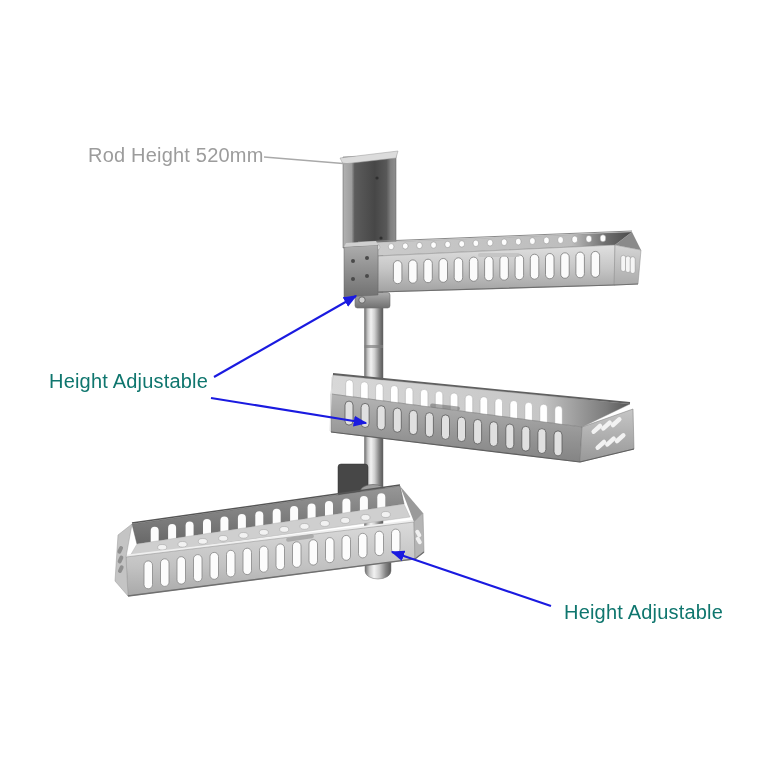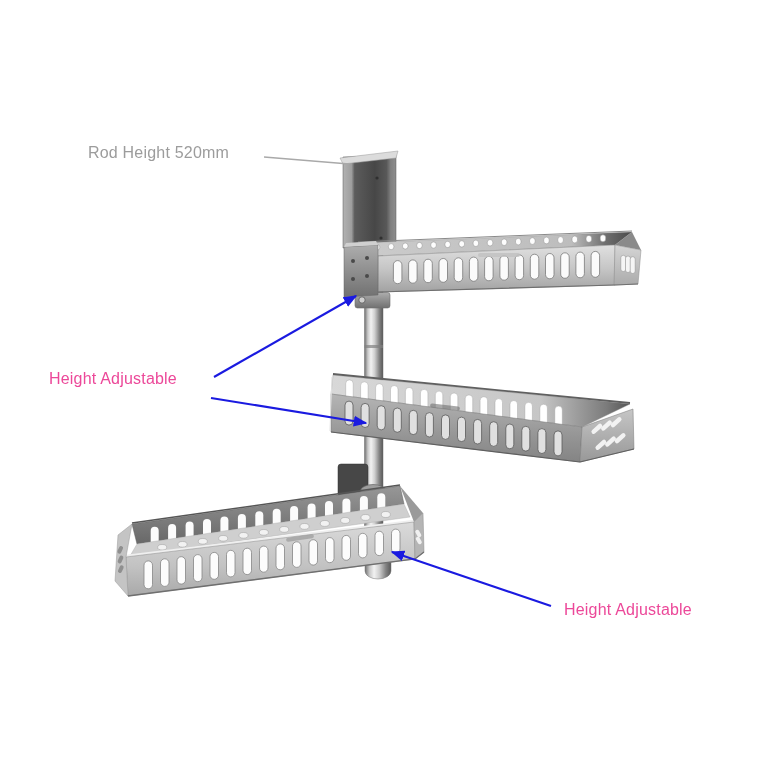--- a/index.html
+++ b/index.html
@@ -1,21 +1,21 @@
 <!DOCTYPE html>
 <html><head>
 <meta charset="utf-8">
 <style>
   html,body{margin:0;padding:0;background:#fff;}
   .stage{position:relative;width:768px;height:768px;background:#ffffff;overflow:hidden;
          font-family:"Liberation Sans", sans-serif;}
   .stage svg{position:absolute;left:0;top:0;}
-  .ann{position:absolute;font-size:16px;line-height:1.1;white-space:nowrap;letter-spacing:0.2px;text-align:right;}
+  .ann{position:absolute;font-size:20px;line-height:1.1;white-space:nowrap;letter-spacing:0.2px;text-align:right;}
   .ann--gray{color:#9c9c9c;}
-  .ann--blue{color:#ec4899;}
+  .ann--blue{color:#0f766e;}
 </style>
 </head>
 <body>
 
 <div class="stage">
 
   <svg width="768" height="768" viewBox="0 0 768 768">
     <defs>
       <linearGradient id="gBracket" x1="0" y1="0" x2="1" y2="0">
         <stop offset="0" stop-color="#b2b2b2"></stop>

